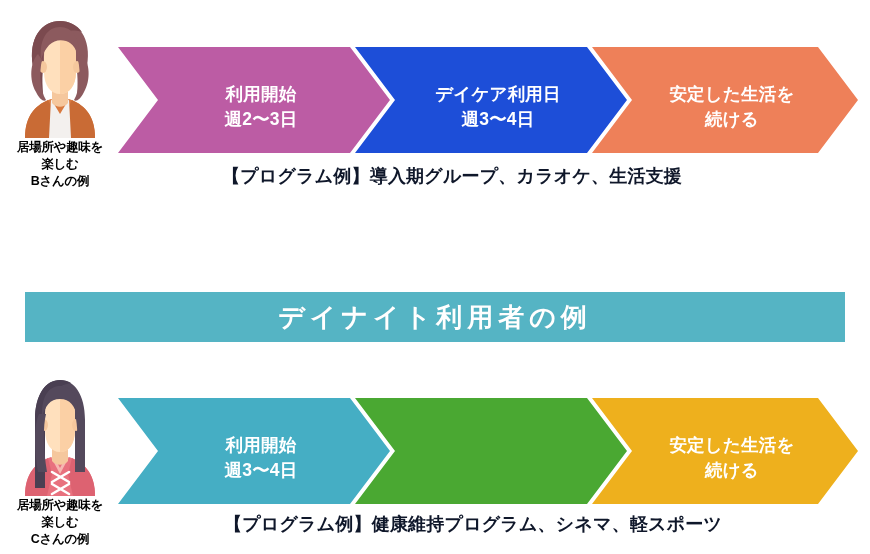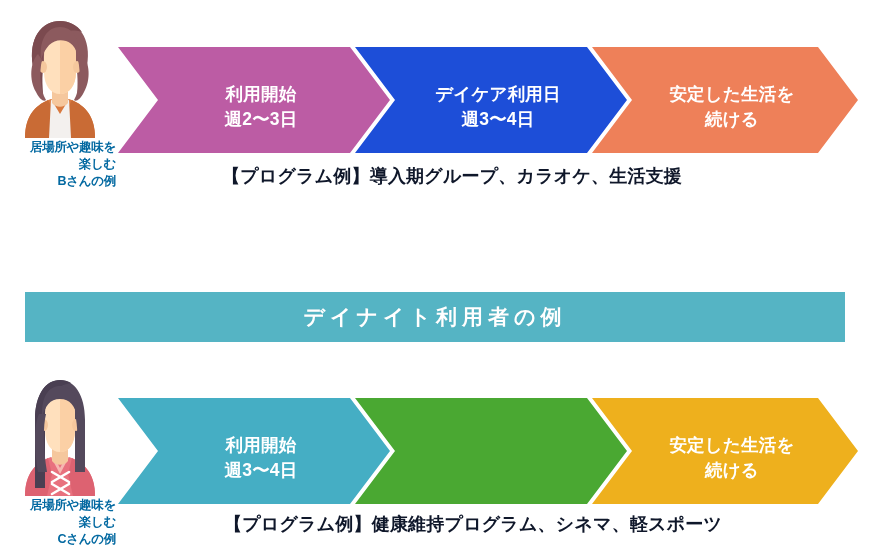--- a/index.html
+++ b/index.html
@@ -27,24 +27,23 @@
   .person .avatar {
     width: 98px;
     height: 128px;
     margin: 0 auto;
     display: block;
   }
   .person .caption {
     font-size: 12.5px;
     line-height: 1.35;
     font-weight: 700;
-    color: #0369a1;
+    color: #000000;
     letter-spacing: -0.3px;
     margin-top: 1px;
-    text-align: right;
   }
   .person .caption div { white-space: nowrap; }
 
   
   .band {
     position: absolute;
     height: 106px;
   }
   .chev {
     position: absolute;
@@ -81,21 +80,21 @@
   
   .banner {
     position: absolute;
     display: flex;
     align-items: center;
     justify-content: center;
   }
   .banner .btxt {
     color: #ffffff;
     font-weight: 700;
-    font-size: 21px;
+    font-size: 26px;
     letter-spacing: 5px;
     text-shadow: 0 0 1px rgba(0,0,0,0.08);
     white-space: nowrap;
   }
 </style>
 </head>
 <body>
 
 <div class="stage">
 

